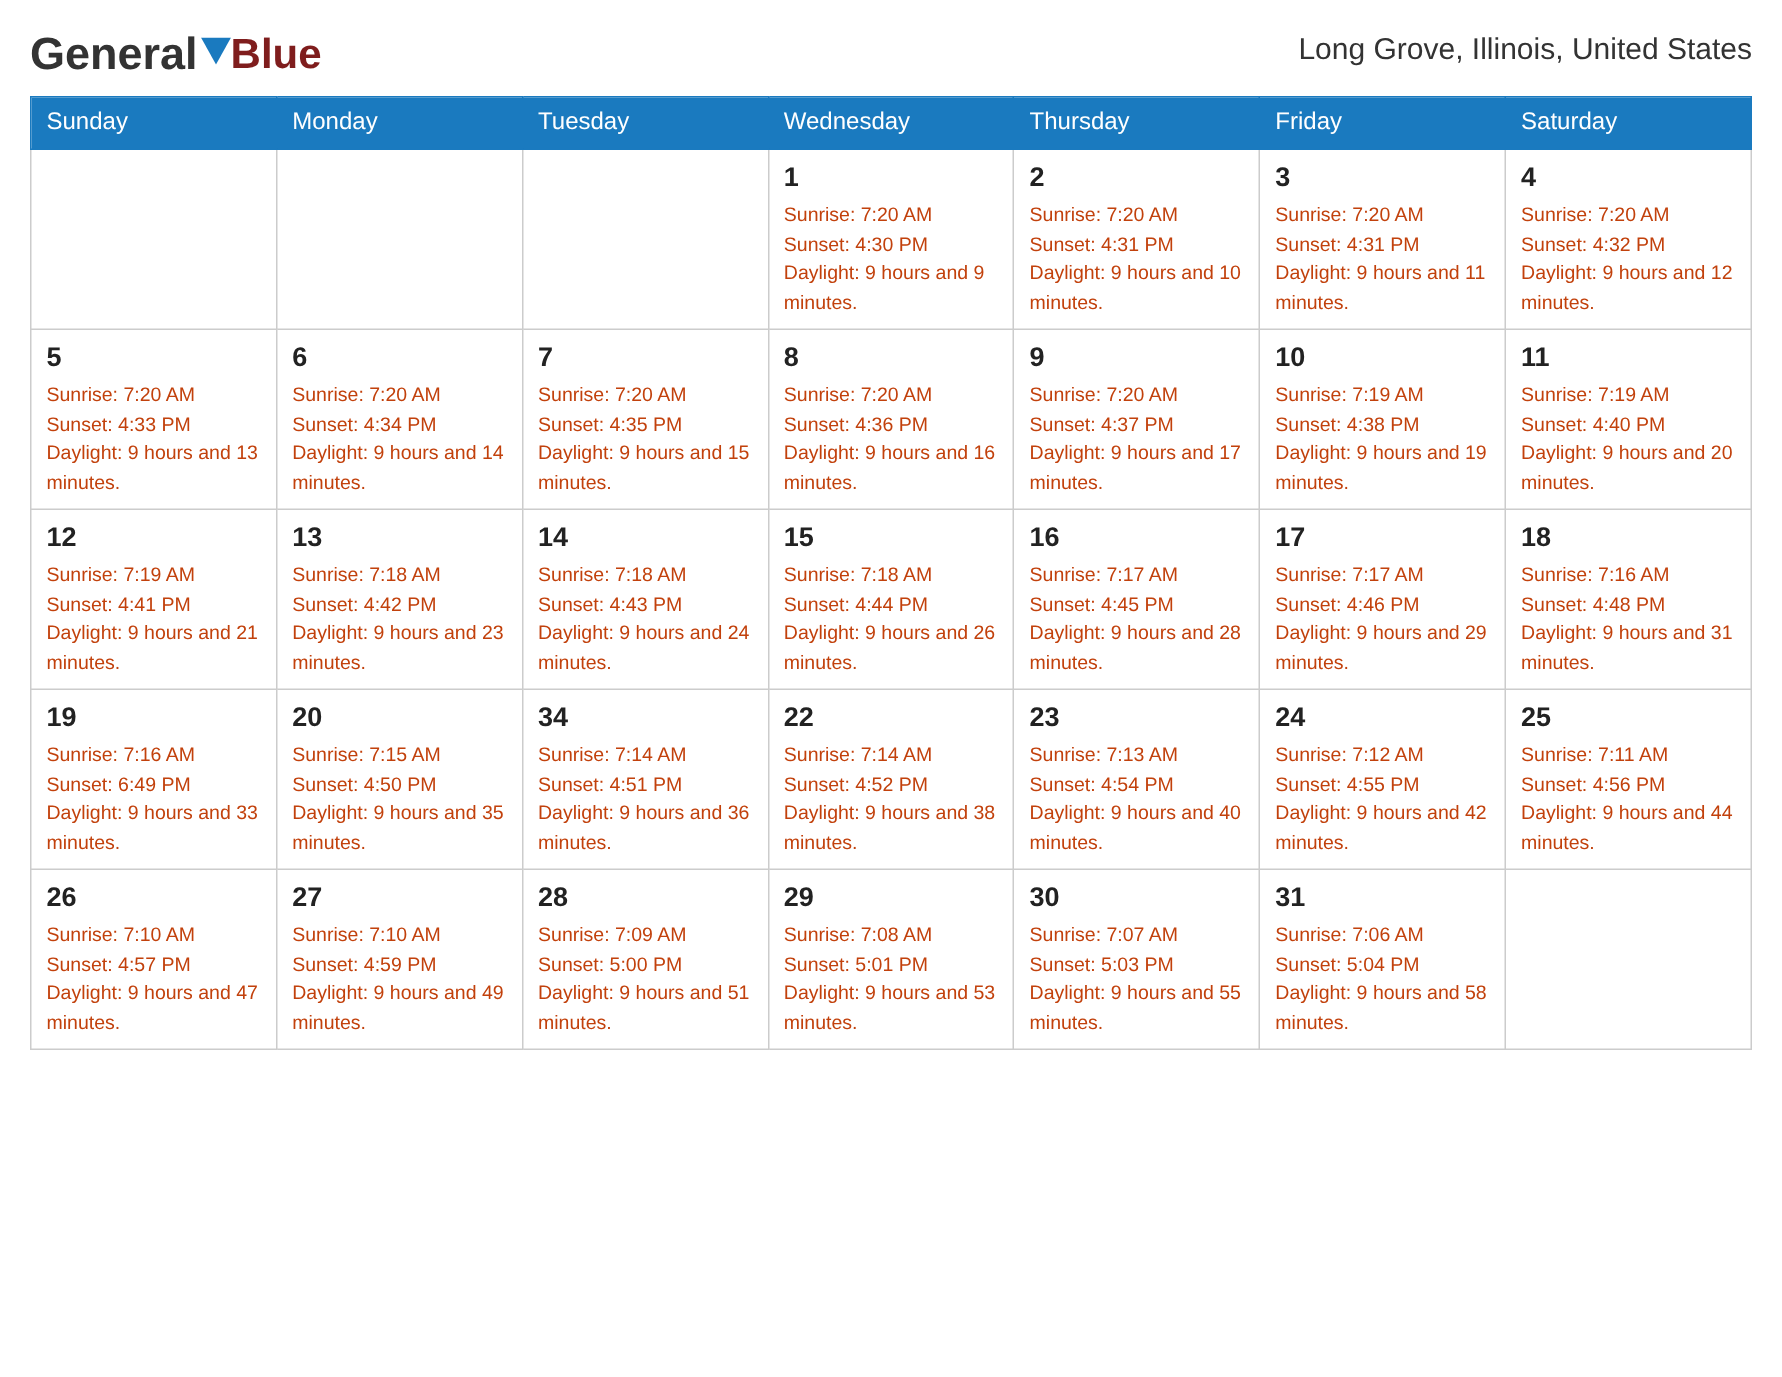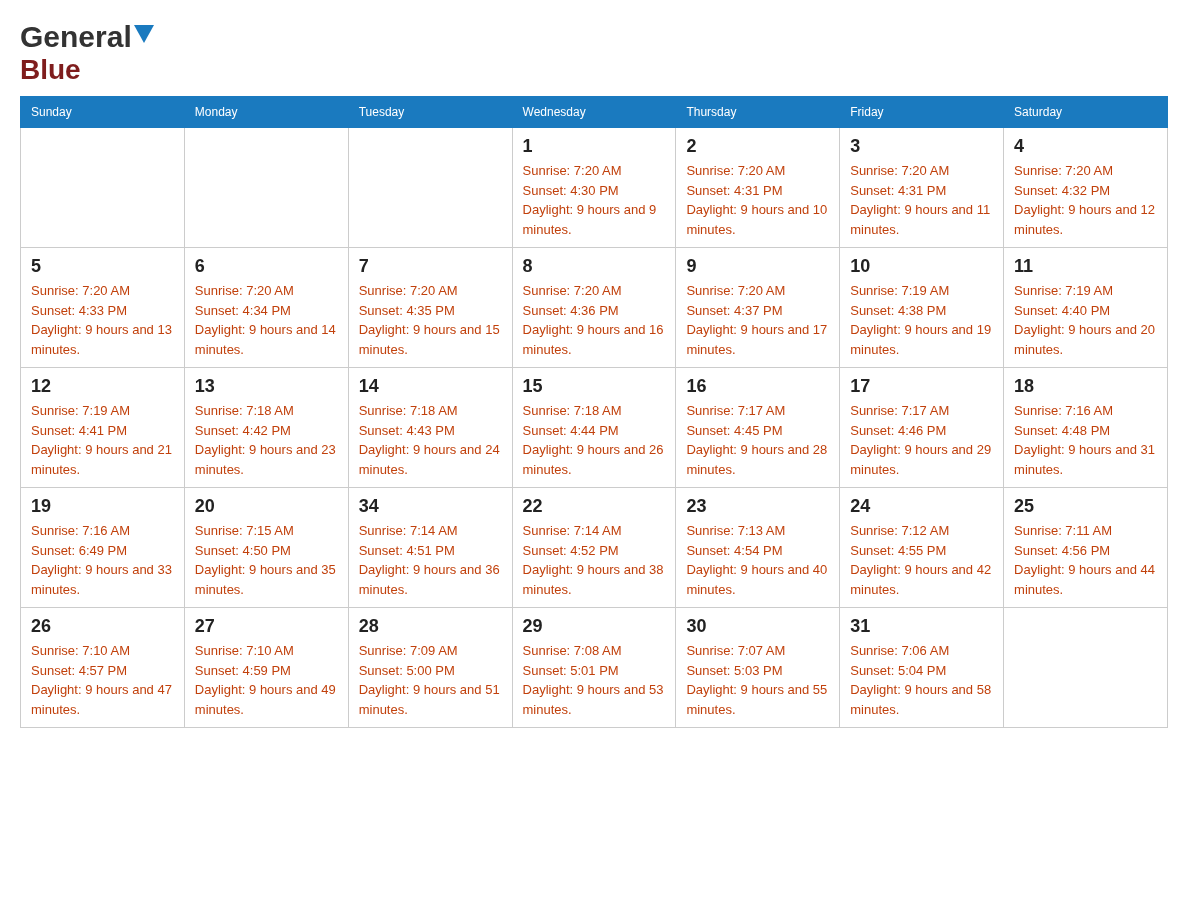--- a/index.html
+++ b/index.html
@@ -11,21 +11,21 @@
       min-height: 918px;
     }
     .header {
       display: flex;
       justify-content: space-between;
       align-items: flex-start;
       margin-bottom: 10px;
     }
     .logo {
       display: flex;
-      flex-direction: column;
+      flex-direction: row;
       align-items: flex-start;
     }
     .title-block {
       text-align: right;
     }
     .calendar-title {
       font-size: 52px;
       font-weight: bold;
       color: #222;
     }
@@ -35,21 +35,21 @@
       margin-top: 2px;
     }
     .calendar {
       width: 100%;
       border-collapse: collapse;
       margin-top: 8px;
     }
     .calendar th {
       background-color: #1a7abf;
       color: #fff;
-      font-size: 12px;
+      font-size: 16px;
       font-weight: normal;
       padding: 8px 10px;
       text-align: left;
       border: 1px solid #1a7abf;
     }
     .calendar td {
       vertical-align: top;
       padding: 8px 10px;
       border: 1px solid #ccc;
       font-size: 13px;
@@ -98,20 +98,21 @@
       <span class="logo-text-general">General</span>
       <svg width="20" height="20" viewBox="0 0 20 20" style="margin-left:2px; vertical-align:middle; margin-top:-4px;">
         <polygon points="0,0 20,0 10,18" fill="#1a7abf"></polygon>
       </svg>
     </div>
     <div>
       <span class="logo-text-blue">Blue</span>
     </div>
   </div>
   <div class="title-block">
+    <div class="calendar-subtitle">Long Grove, Illinois, United States</div>
   </div>
 </div>
 
 <table class="calendar">
   <thead>
     <tr>
       <th>Sunday</th>
       <th>Monday</th>
       <th>Tuesday</th>
       <th>Wednesday</th>

